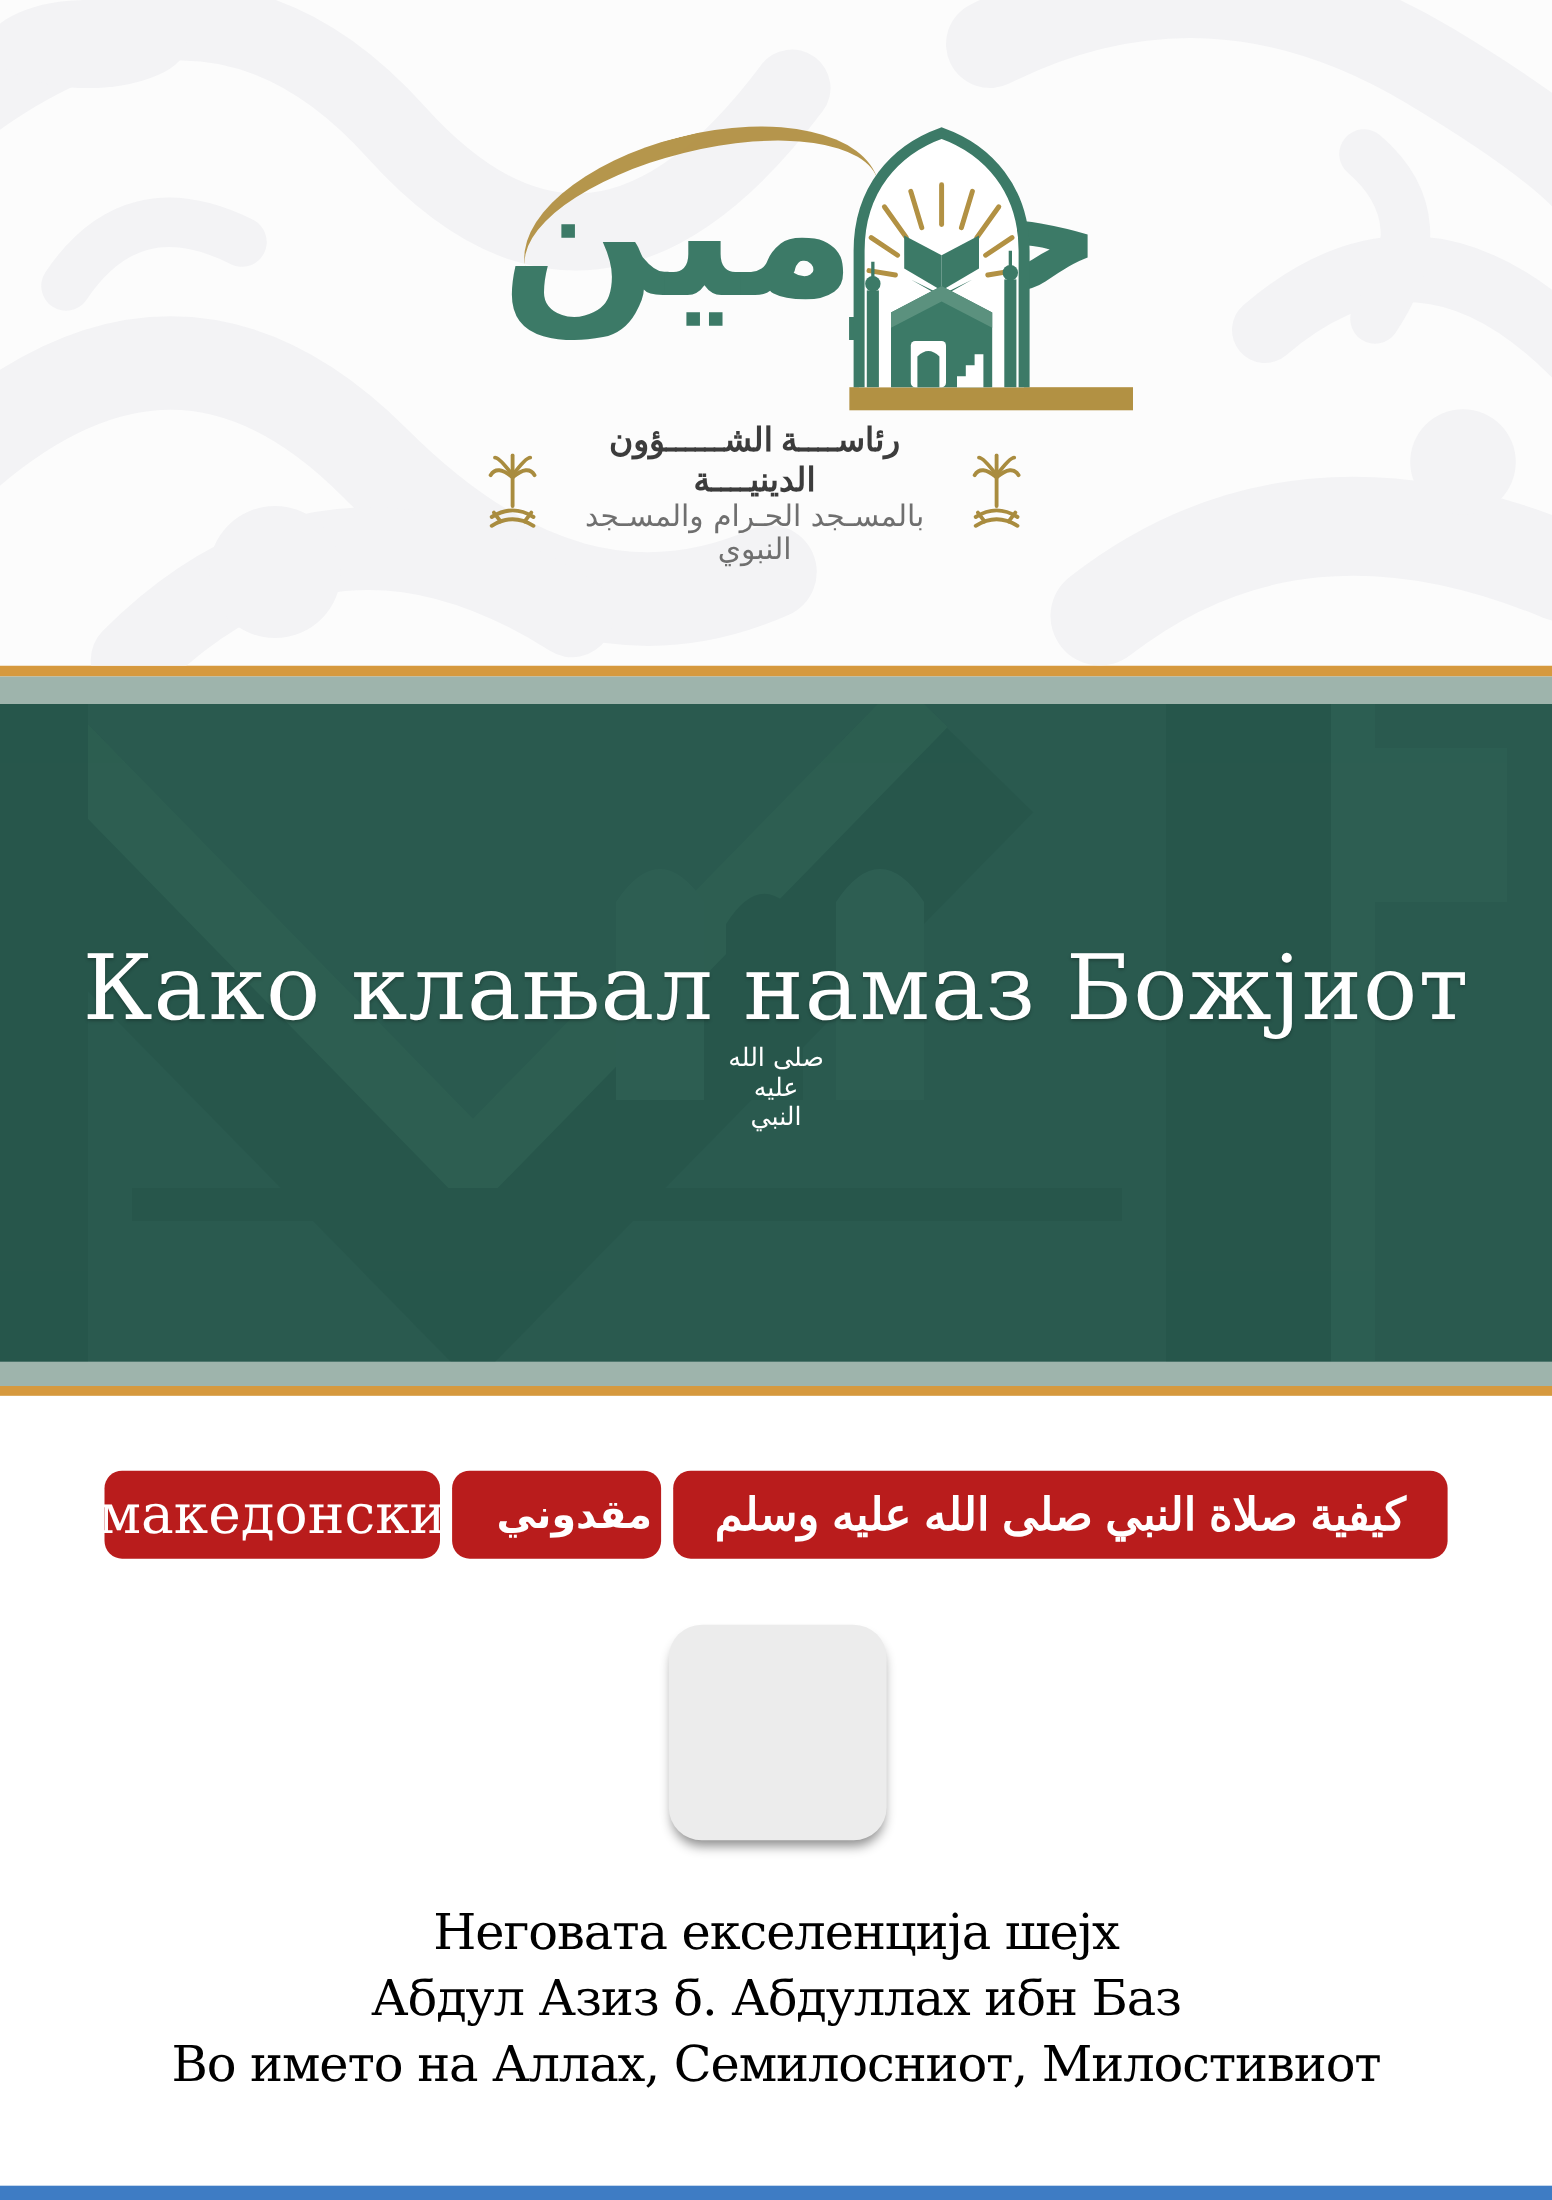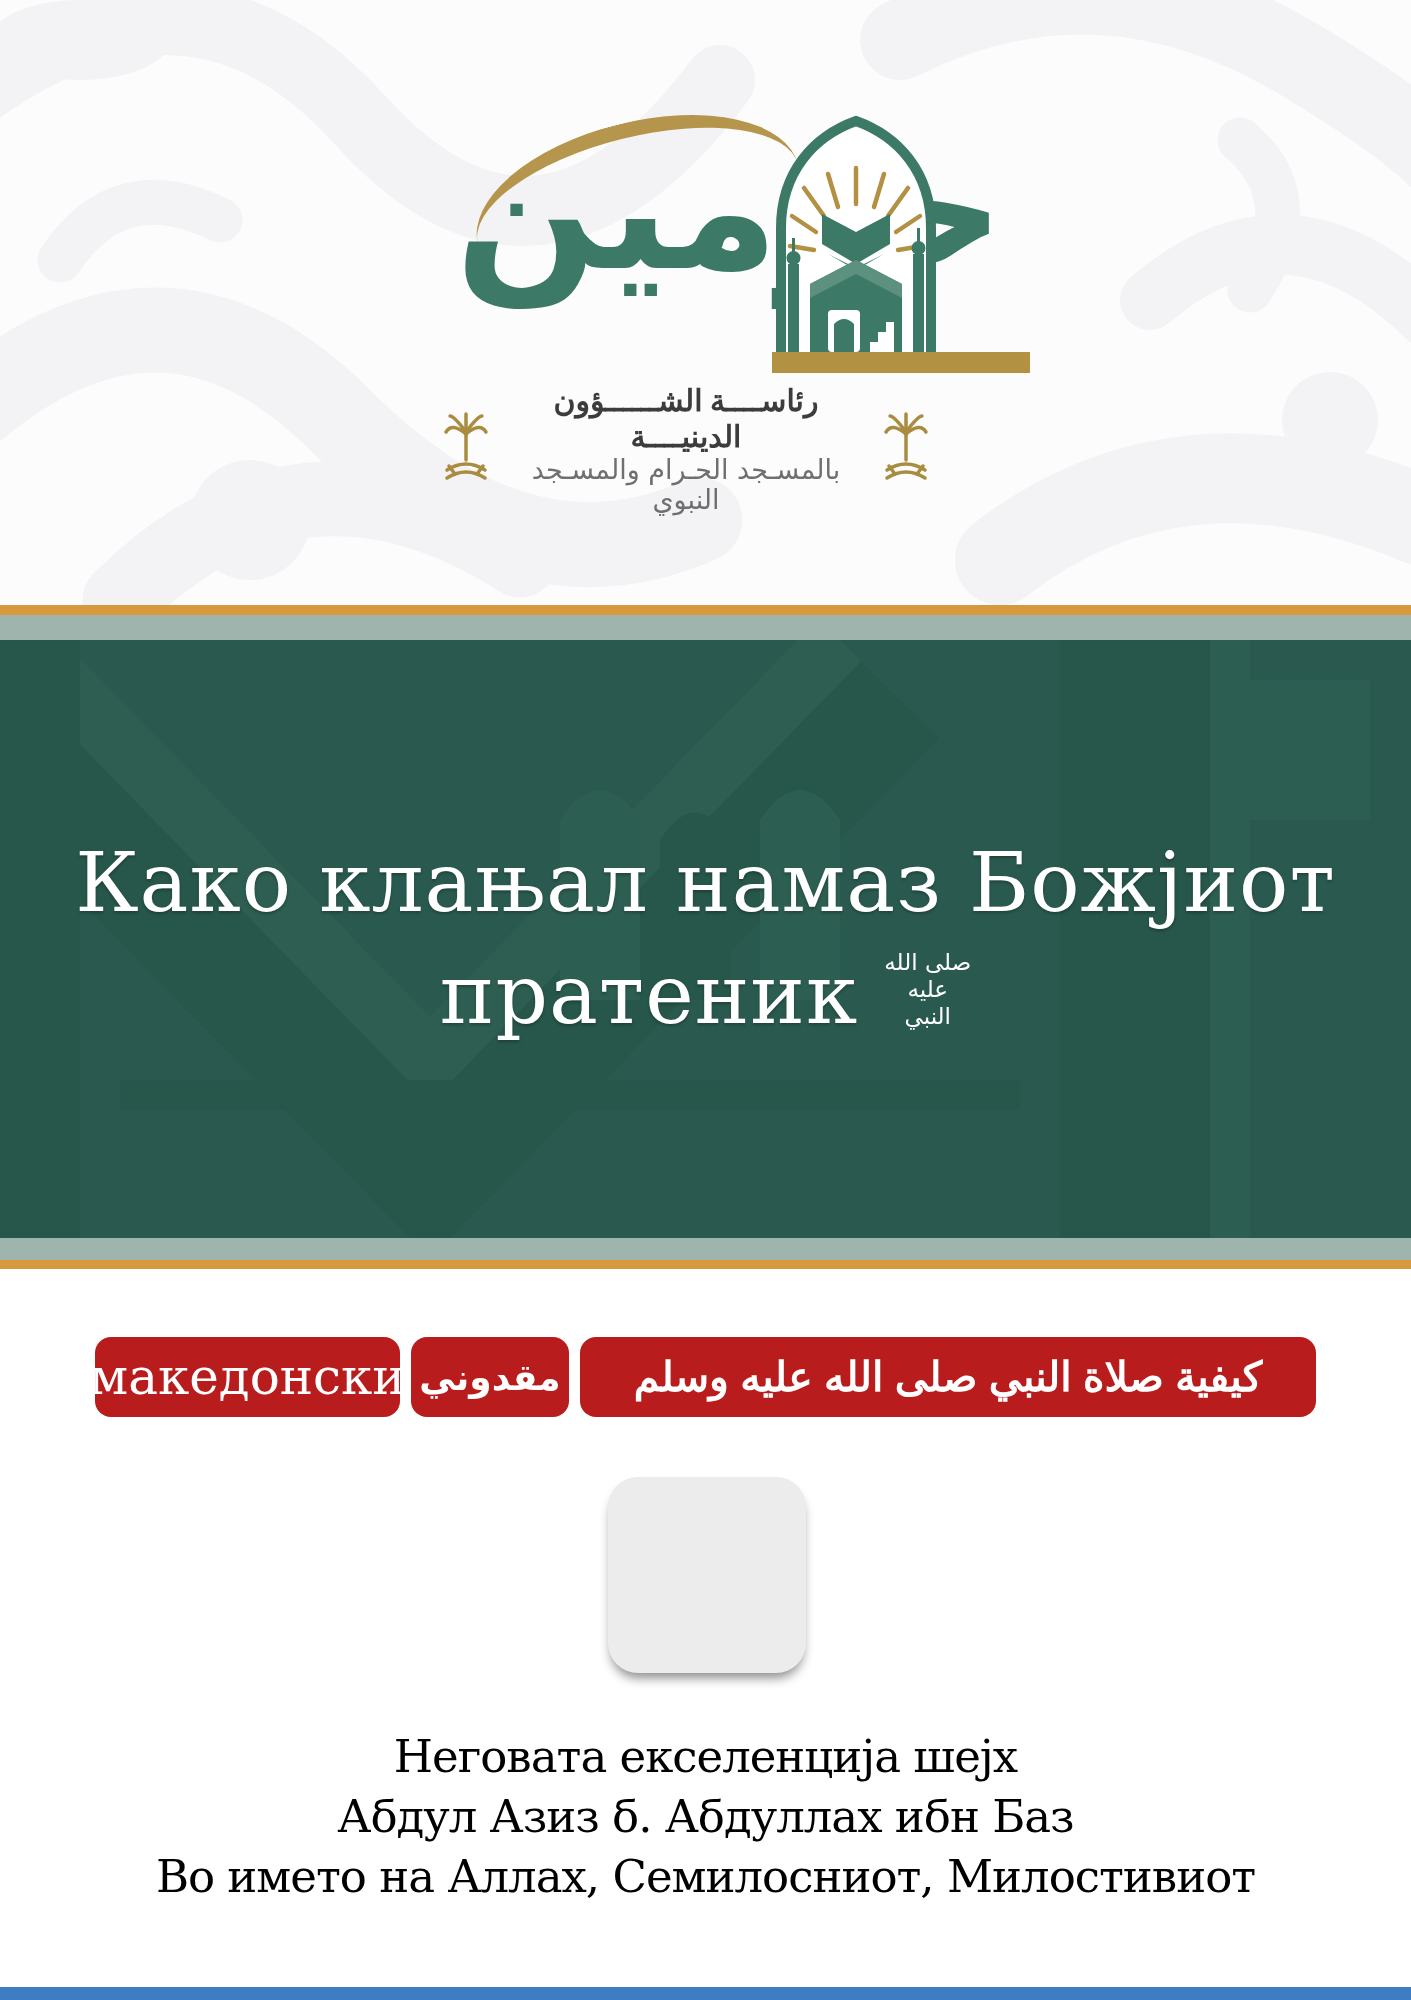--- a/index.html
+++ b/index.html
@@ -58,21 +58,21 @@
   .lower{position:relative;height:731px;background:#FFFFFF;}
   .lang-row{
     position:absolute;top:68px;left:95px;right:95px;height:80px;
     display:flex;gap:11px;
   }
   .pill{
     background:#b91c1c;color:#FFFFFF;border-radius:16px;
     display:flex;align-items:center;justify-content:center;
   }
   .pill-mk{width:305px;font-size:50px;font-family:"DejaVu Serif",serif;}
-  .pill-ar-small{width:158px;font-size:36px;font-weight:bold;font-family:"DejaVu Sans",sans-serif;direction:rtl;}
+  .pill-ar-small{width:158px;font-size:36px;font-weight:bold;font-family:"DejaVu Sans",sans-serif;direction:rtl;padding-left:32px;}
   .pill-ar-title{flex:1;font-size:41px;font-weight:bold;font-family:Liberation Sans, sans-serif;direction:rtl;}
   .cover-square{
     position:absolute;left:608px;top:208px;width:198px;height:196px;
     background:#ECECEC;border-radius:30px;
     box-shadow:0 8px 11px -3px rgba(0,0,0,.45);
   }
   .author{
     position:absolute;top:458px;left:0;right:0;text-align:center;
     color:#000000;font-size:45px;line-height:60px;letter-spacing:-1px;
   }
@@ -197,21 +197,20 @@
         <path d="M560,180 q40,-60 80,0 l0,180 l-80,0 Z" fill="#3A6F60"></path>
         <path d="M660,200 q35,-55 70,0 l0,160 l-70,0 Z" fill="#1E4A40"></path>
         <path d="M760,180 q40,-60 80,0 l0,180 l-80,0 Z" fill="#3A6F60"></path>
         <rect x="120" y="440" width="900" height="30" fill="#1E4A40"></rect>
         <rect x="1240" y="40" width="130" height="140" fill="#3A6F60"></rect>
       </g>
     </svg>
     <div class="title">
       <div>Како клањал намаз Божјиот</div>
       <div class="title-line2">
-        <span>пратеник</span>
         <span class="salawat">
           <span>صلى الله</span>
           <span>عليه</span>
           <span>النبي</span>
         </span>
       </div>
     </div>
   </div>
 
   <div class="strip-sage-bot"></div>

